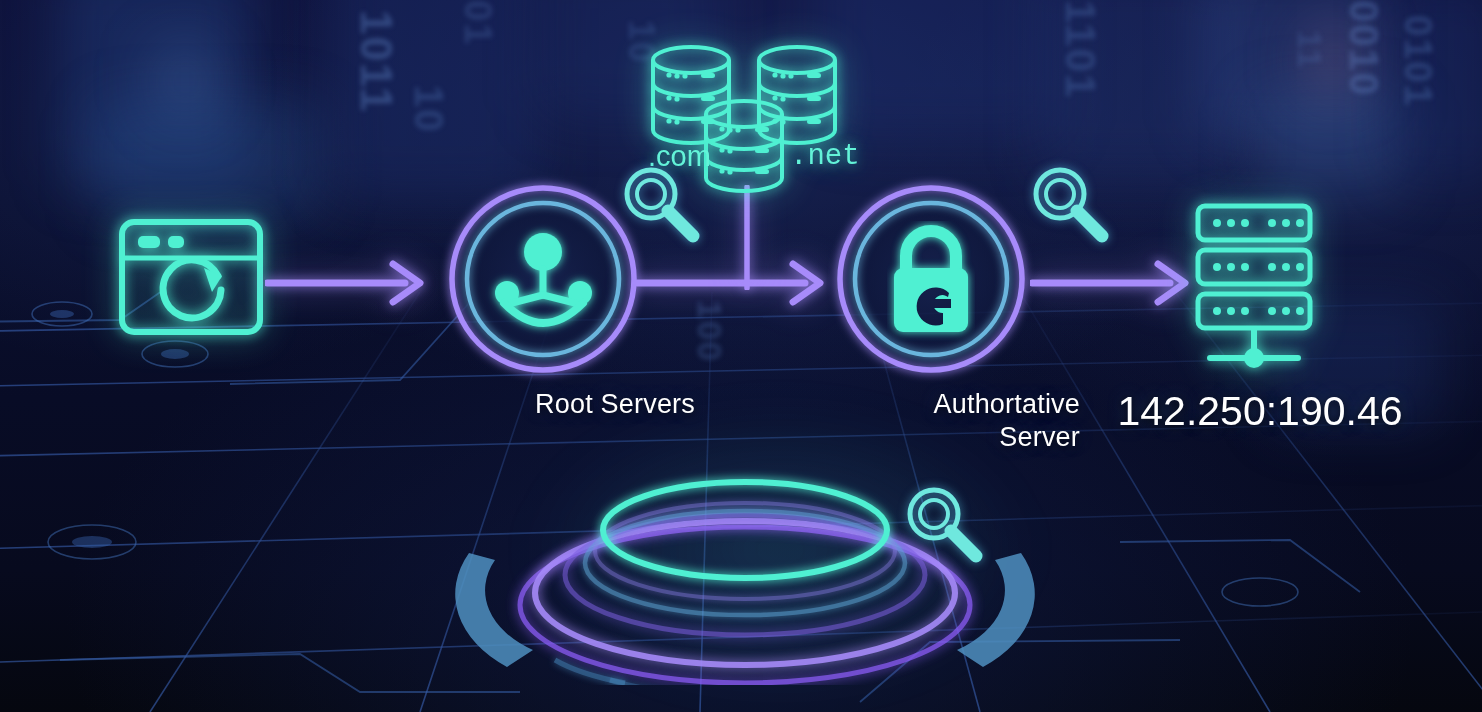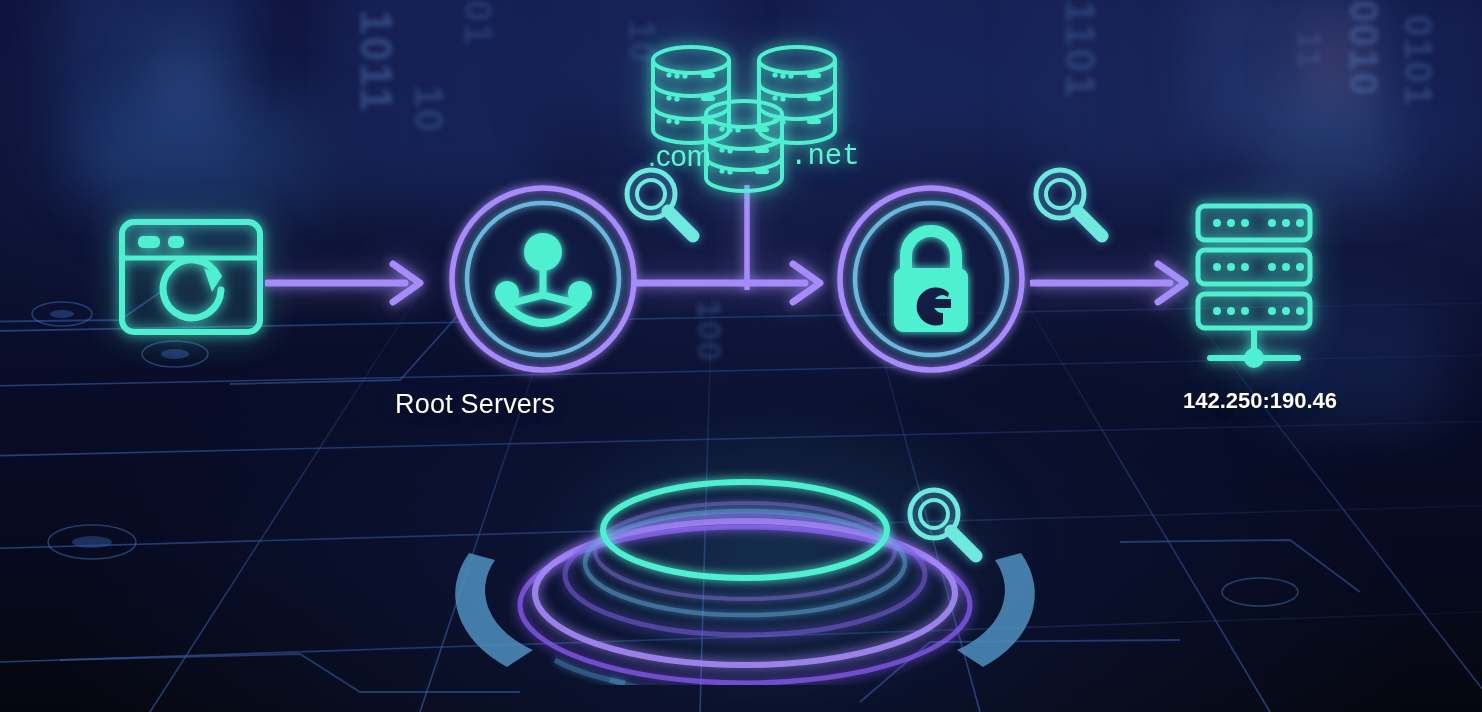--- a/index.html
+++ b/index.html
@@ -42,32 +42,32 @@
   }
 
   
   .node { position:absolute; }
 
   .label {
     position:absolute;
     color:#ffffff;
     font-size:27px;
     font-weight:400;
-    text-align:left;
+    text-align:right;
     white-space:pre-line;
     line-height:1.22;
     text-shadow:0 2px 8px rgba(0,0,0,0.85), 0 0 18px rgba(120,160,255,0.25);
     letter-spacing:0.2px;
   }
 
   .ip-label {
     position:absolute;
     color:#ffffff;
-    font-size:22px;
-    font-weight:700;
+    font-size:41px;
+    font-weight:400;
     text-align:center;
     text-shadow:0 2px 8px rgba(0,0,0,0.85), 0 0 18px rgba(120,200,255,0.25);
   }
 
   .tld {
     position:absolute;
     color:#63f3d8;
     font-size:29px;
     font-weight:400;
     text-shadow:0 0 12px rgba(70,230,200,0.75), 0 0 26px rgba(70,230,200,0.45);
@@ -361,20 +361,22 @@
       </defs>
       <circle cx="103" cy="104" r="88" fill="url(#asFill)"></circle>
       <circle cx="103" cy="104" r="91" fill="none" stroke="#a78bfa" stroke-width="5.5" filter="url(#asGlowP)"></circle>
       <circle cx="103" cy="104" r="76" fill="none" stroke="#6bb6dd" stroke-width="4.5" filter="url(#asGlowC)"></circle>
       <g filter="url(#asGlowC)" mask="url(#lockMask)">
         <path d="M 78 95 v -14 a 25 25 0 0 1 50 0 v 14" fill="none" stroke="#4ff0d2" stroke-width="12" stroke-linecap="round"></path>
         <rect x="66" y="93" width="74" height="64" rx="9" fill="#4ff0d2"></rect>
       </g>
     </svg>
   </div>
+  <div class="label" style="left:790px; top:388px; width:290px;">Authortative
+Server</div>
 
   <div class="node" style="left:1030px; top:258px; width:165px; height:50px;">
     <svg class="glow-purple" width="165" height="50" viewBox="0 0 165 50">
       <line x1="2" y1="25" x2="140" y2="25" stroke="#a78bfa" stroke-width="7" stroke-linecap="round"></line>
       <path d="M 128 6 L 155 25 L 128 44" fill="none" stroke="#a78bfa" stroke-width="7" stroke-linecap="round" stroke-linejoin="round"></path>
     </svg>
   </div>
 
   <div class="node" style="left:1190px; top:198px; width:140px; height:175px;">
     <svg class="glow-cyan" width="140" height="175" viewBox="0 0 140 175">

